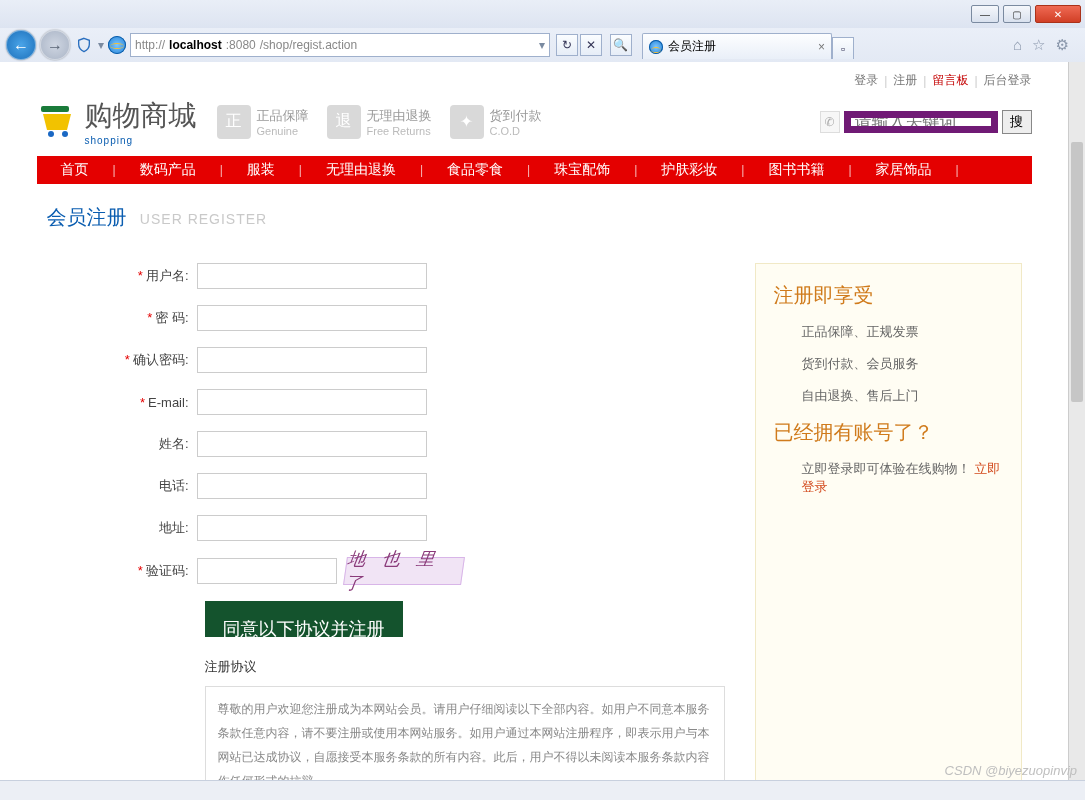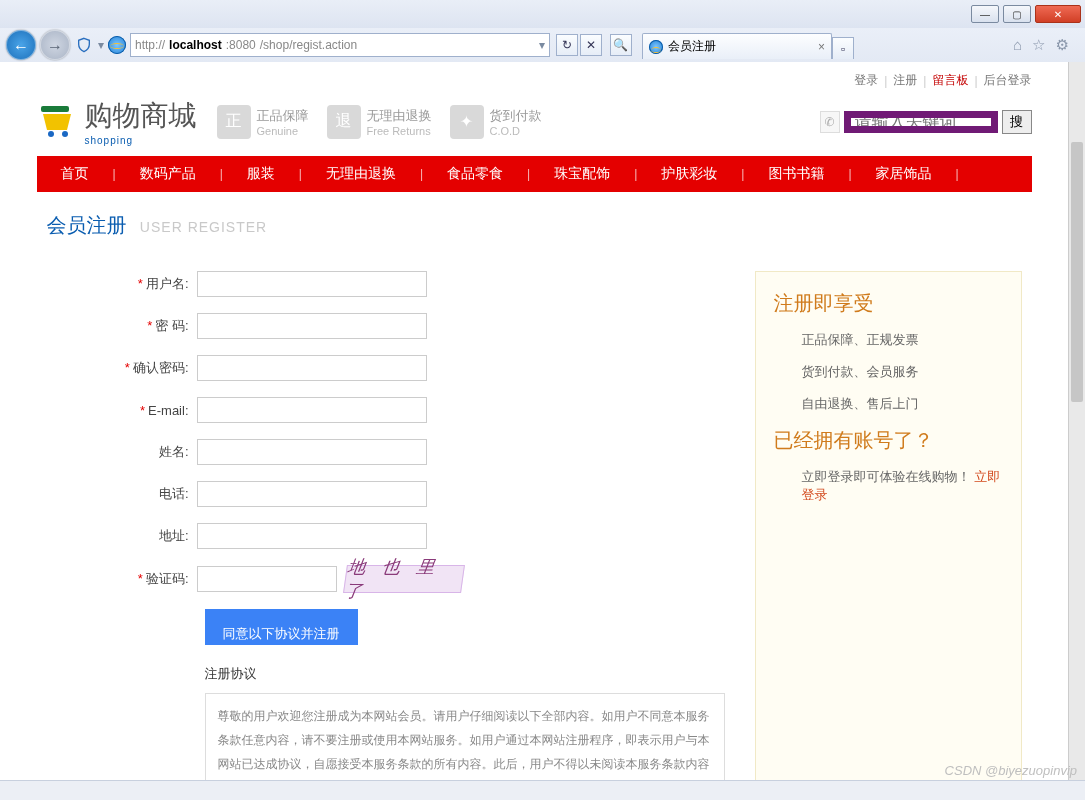--- a/index.html
+++ b/index.html
@@ -47,37 +47,37 @@
 .trust{ display:flex; gap:18px; }
 .trust-item{ display:flex; gap:6px; align-items:center; color:#bbb;}
 .trust-ico{ width:34px; height:34px; background:#d9d9d9; border-radius:4px; display:flex; align-items:center; justify-content:center; color:#fff; font-size:16px;}
 .trust-lbl .cn{ color:#999; font-size:13px;}
 .trust-lbl .en{ color:#bbb; font-size:11px;}
 .search{ display:flex; align-items:center; gap:4px;}
 .search .tel-ico{ width:20px; height:22px; border:1px solid #ddd; background:#f7f7f7; display:flex; align-items:center; justify-content:center; color:#aaa;}
 .search input{ width:154px; height:22px; border:7px solid #701a75; padding:0 4px; font-size:17px;}
 .search button{ width:30px; height:24px; border:1px solid #888; background:#eee; cursor:pointer;}
 
-.navmenu{ background:#e40000; height:36px; display:flex; align-items:center;}
+.navmenu{ background:#e40000; height:28px; display:flex; align-items:center;}
 .navmenu a{ color:#fff; text-decoration:none; padding:0 24px; font-size:14px; height:36px; display:flex; align-items:center;}
 .navmenu .div{ color:#fff; opacity:.7;}
 
 .reg-title{ padding:20px 10px 12px 10px; border-bottom:0;}
 .reg-title .cn{ color:#0a5db0; font-size:20px; margin-right:10px;}
 .reg-title .en{ color:#c9c9c9; font-size:14px; letter-spacing:1px;}
 
 .main{ display:flex; gap:30px; padding:20px 10px;}
 .form{ flex:1;}
 .row{ display:flex; align-items:center; margin-bottom:16px;}
 .row label{ width:150px; text-align:right; padding-right:8px; color:#444; font-size:13px;}
 .row label .req{ color:#e40000; margin-right:3px;}
 .row input[type=text], .row input[type=password]{ width:230px; height:26px; border:1px solid #ccc; padding:0 6px;}
 .row.captcha input{ width:140px;}
 .captcha-img{ width:118px; height:28px; margin-left:8px; background:#f1e4f5; border:1px solid #d8b5e8; display:flex; align-items:center; justify-content:space-around; font-family:"KaiTi",serif; font-size:18px; color:#8a3a7a; transform:skewX(-8deg); letter-spacing:6px; font-style:italic;}
-.submit-btn{ margin-left:158px; background:#3b82f6; color:#fff; border:0; height:36px; padding:16px 18px; font-size:13px; cursor:pointer;}
+.submit-btn{ margin-left:158px; background:#14532d; color:#fff; border:0; height:36px; padding:16px 18px; font-size:18px; cursor:pointer;}
 .agree-title{ margin:20px 0 10px 158px; font-size:13px; color:#333;}
 .terms{ margin-left:158px; width:520px; height:160px; border:1px solid #ddd; background:#fff; padding:10px 12px; overflow:auto; color:#888; line-height:2; font-size:12px;}
 .terms::-webkit-scrollbar{width:14px;} .terms::-webkit-scrollbar-thumb{background:#ccc;}
 
 .side{ width:275px; background:#fffdf3; border:1px solid #f1e9c6; padding:18px;}
 .side h3{ color:#d07b1c; font-size:20px; font-weight:normal; margin-bottom:14px;}
 .side p{ color:#666; font-size:13px; margin-bottom:14px;margin-left:28px;}
 .side a.login-now{ color:#d34b1f; text-decoration:none;}
 </style>
 </head>

